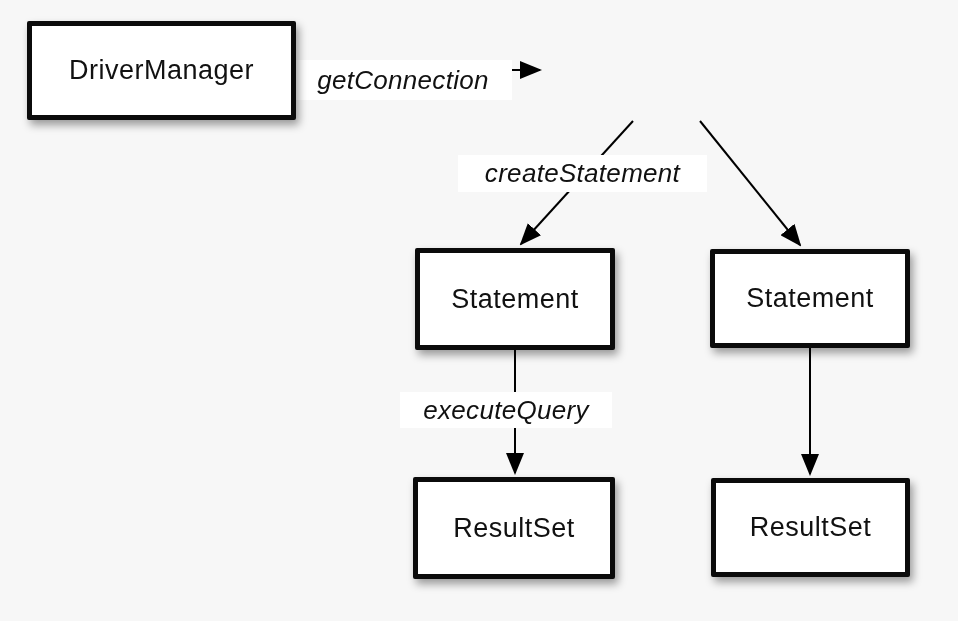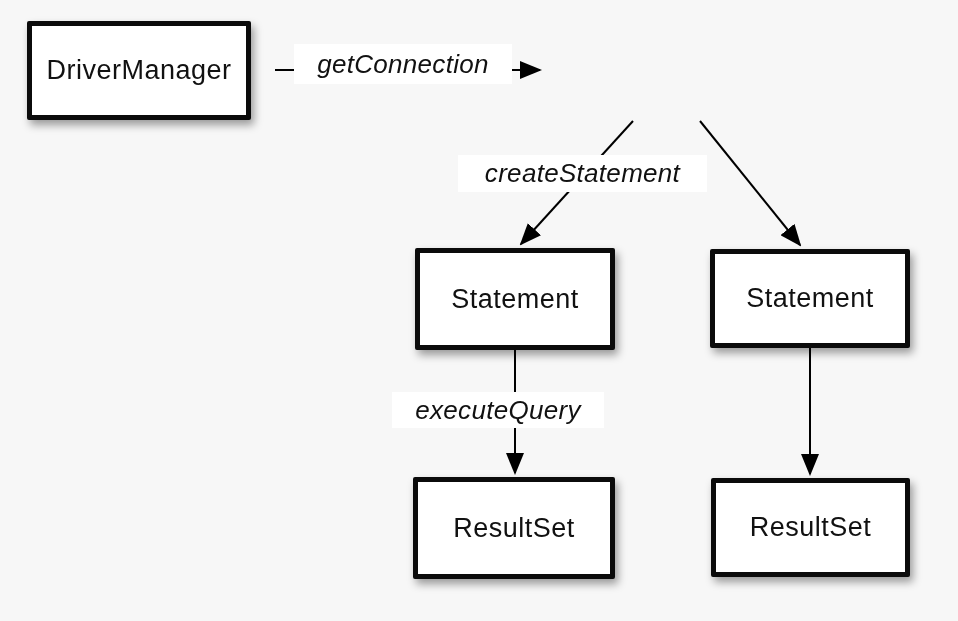--- a/index.html
+++ b/index.html
@@ -32,21 +32,21 @@
     display: flex;
     align-items: center;
     justify-content: center;
     font-size: 27px;
     font-weight: 500;
     color: #111111;
     letter-spacing: 0.5px;
     box-shadow: 3px 5px 8px rgba(0,0,0,0.38);
     z-index: 3;
   }
-  .node-drivermanager { left: 27px;  top: 21px;  width: 224px; height: 99px;  }
+  .node-drivermanager { left: 27px;  top: 21px;  width: 269px; height: 99px;  }
   .node-connection    { left: 546px; top: 21px;  width: 248px; height: 99px;  }
   .node-statement-l   { left: 415px; top: 248px; width: 200px; height: 102px; }
   .node-statement-r   { left: 710px; top: 249px; width: 200px; height: 99px;  }
   .node-resultset-l   { left: 413px; top: 477px; width: 202px; height: 102px; }
   .node-resultset-r   { left: 711px; top: 478px; width: 199px; height: 99px;  }
 
   .edge-label {
     position: absolute;
     box-sizing: border-box;
     background: #ffffff;
@@ -54,23 +54,23 @@
     align-items: center;
     justify-content: center;
     font-size: 26px;
     font-style: italic;
     font-weight: 500;
     color: #111111;
     letter-spacing: 0.3px;
     z-index: 2;
     white-space: nowrap;
   }
-  .label-getconnection   { left: 294px; top: 44px;  width: 218px; height: 40px; }
+  .label-getconnection   { left: 294px; top: 60px;  width: 218px; height: 40px; }
   .label-createstatement { left: 458px; top: 155px; width: 249px; height: 37px; }
-  .label-executequery    { left: 392px; top: 392px; width: 212px; height: 36px; }
+  .label-executequery    { left: 400px; top: 392px; width: 212px; height: 36px; }
 </style>
 </head>
 <body>
 
 <div class="canvas">
 
   <svg class="connector-layer" viewBox="0 0 958 621" xmlns="http://www.w3.org/2000/svg">
     <defs>
       <marker id="arrowhead" markerUnits="userSpaceOnUse" markerWidth="22" markerHeight="18" refX="20" refY="9" orient="auto">
         <path d="M0,0 L22,9 L0,18 Z" fill="#000000"></path>

